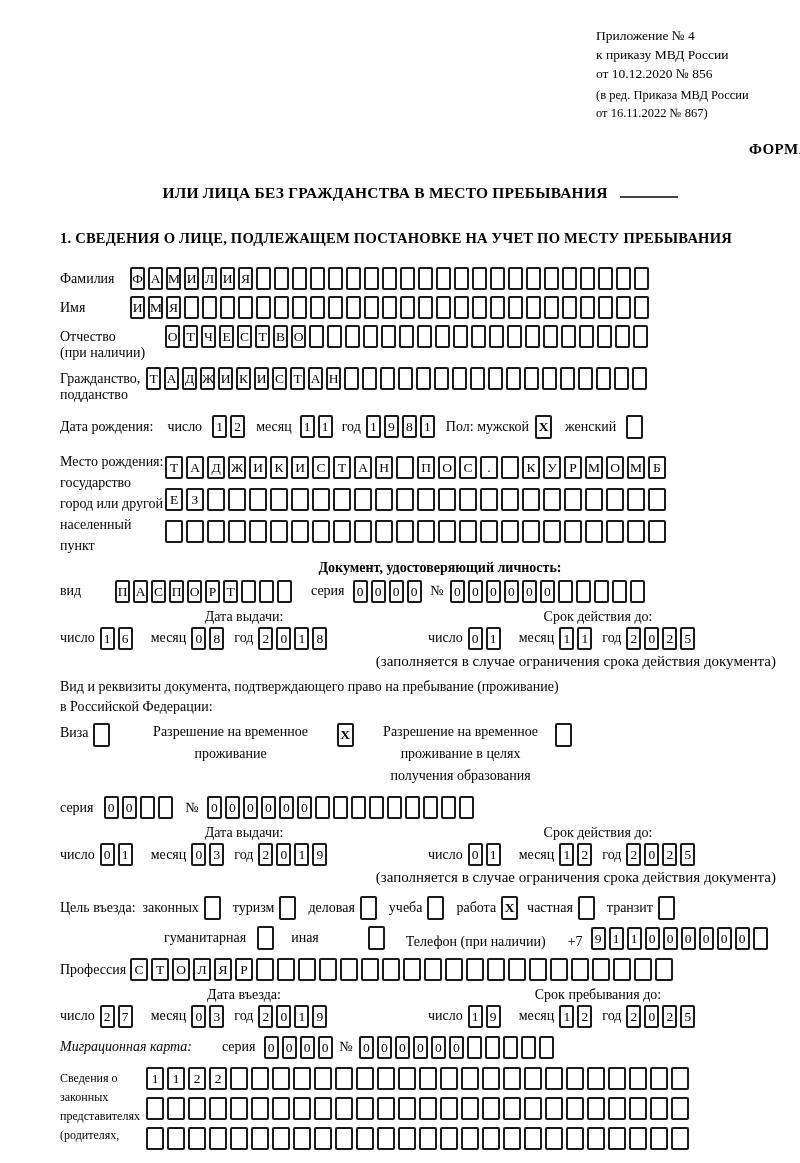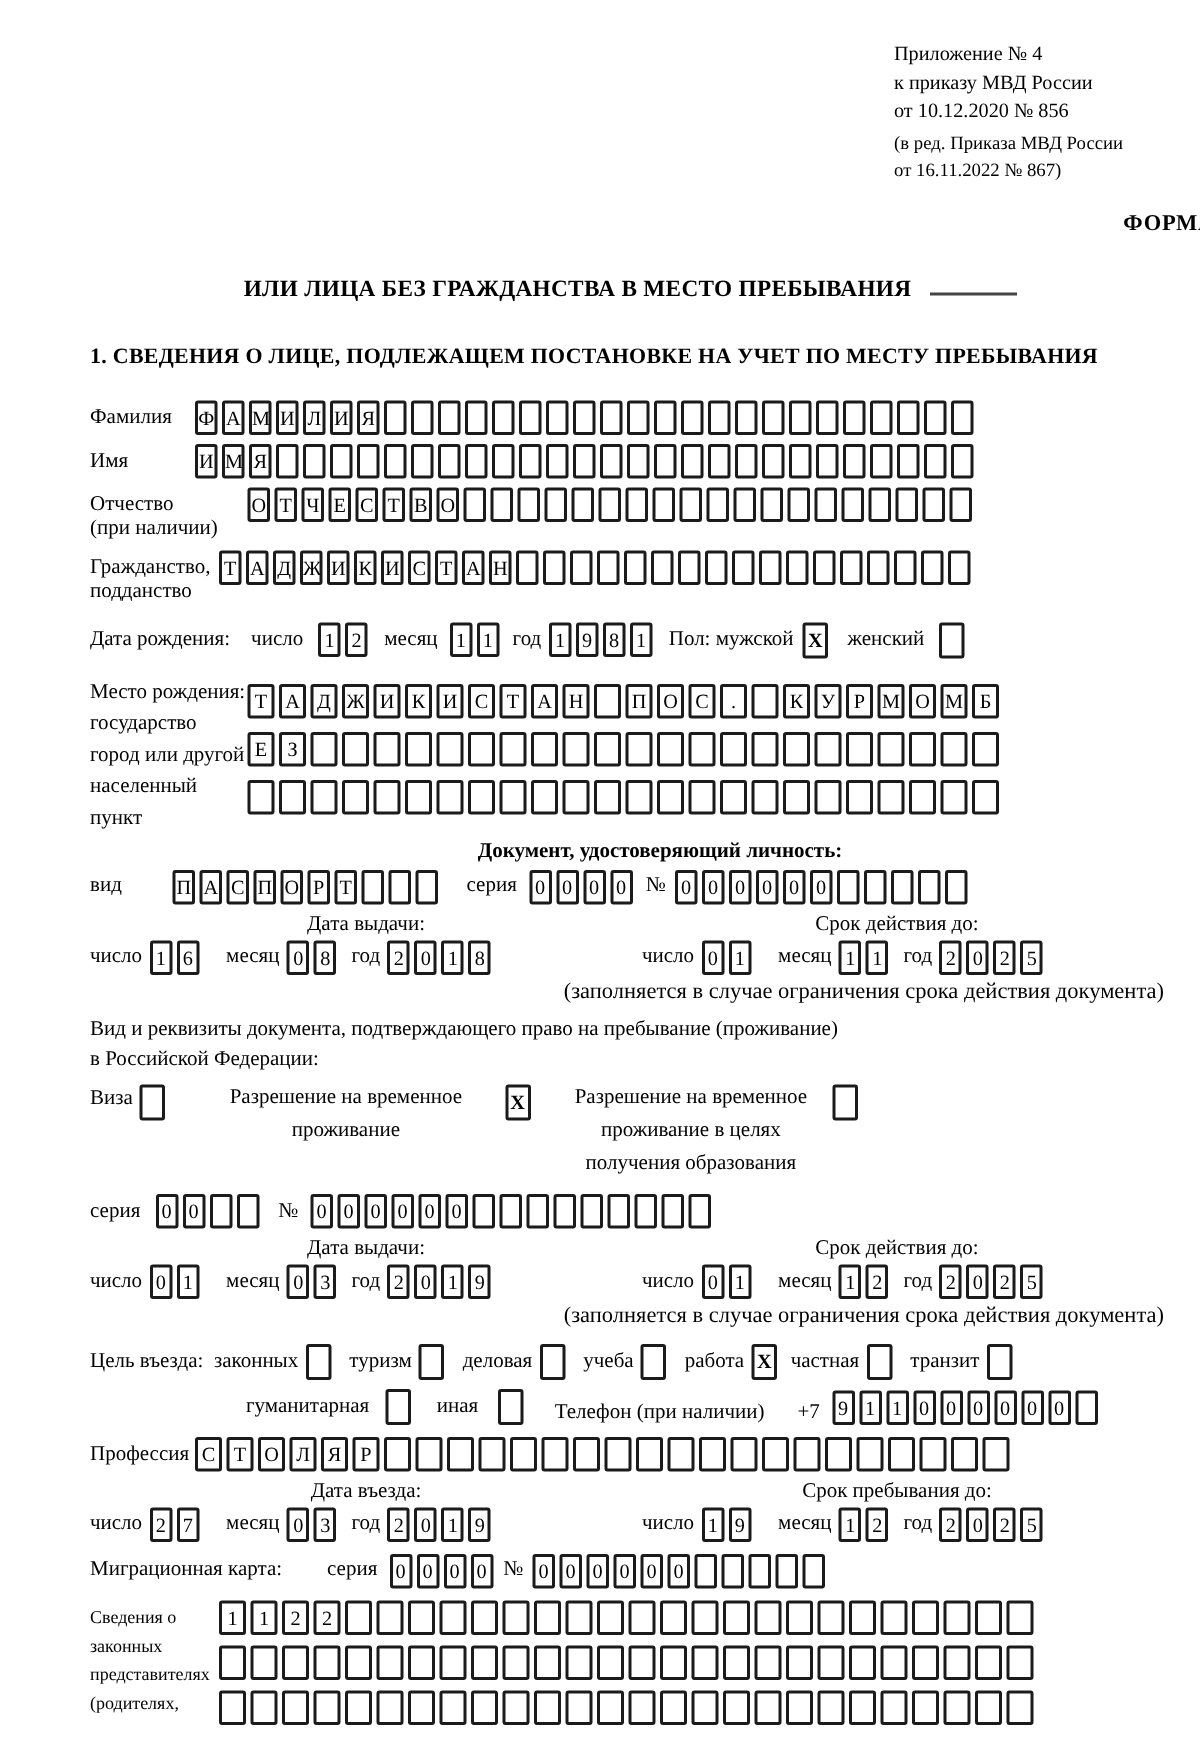--- a/index.html
+++ b/index.html
@@ -266,21 +266,21 @@
       <span class="opt-label">транзит</span>
       <span class="cells checkbox"><span class="cell"></span></span>
     </span>
   </div>
 
   <div class="inline-row mt6" style="margin-left:104px;align-items:flex-end;">
     <span class="opt" style="margin-right:14px;">
       <span class="opt-label">гуманитарная</span>
       <span class="cells checkbox" style="margin-left:6px;"><span class="cell"></span></span>
     </span>
-    <span class="opt" style="margin-right:18px;">
+    <span class="opt" style="margin-right:18px;gap:36px;">
       <span class="opt-label">иная</span>
       <span class="cells checkbox" style="margin-left:8px;"><span class="cell"></span></span>
     </span>
     <span class="sublabel" style="margin-right:22px;">Телефон (при наличии)</span>
     <span class="sublabel" style="margin-right:8px;">+7</span>
     <span class="cells"><span class="cell">9</span><span class="cell">1</span><span class="cell">1</span><span class="cell">0</span><span class="cell">0</span><span class="cell">0</span><span class="cell">0</span><span class="cell">0</span><span class="cell">0</span><span class="cell"></span></span>
   </div>
 
   <div class="row mt8">
     <div class="rlabel w70">Профессия</div>
@@ -306,21 +306,21 @@
         <span class="cells"><span class="cell">1</span><span class="cell">9</span></span>
         <span class="sublabel" style="margin-left:8px;">месяц</span>
         <span class="cells"><span class="cell">1</span><span class="cell">2</span></span>
         <span class="sublabel">год</span>
         <span class="cells"><span class="cell">2</span><span class="cell">0</span><span class="cell">2</span><span class="cell">5</span></span>
       </div>
     </div>
   </div>
 
   <div class="inline-row mt8">
-    <span class="sublabel" style="margin-right:30px;">Миграционная карта:</span>
+    <span class="sublabel" style="margin-right:30px;font-style:italic;">Миграционная карта:</span>
     <span class="sublabel" style="margin-right:8px;">серия</span>
     <span class="cells" style="margin-right:4px;"><span class="cell">0</span><span class="cell">0</span><span class="cell">0</span><span class="cell">0</span></span>
     <span class="sublabel" style="margin-right:6px;">№</span>
     <span class="cells"><span class="cell">0</span><span class="cell">0</span><span class="cell">0</span><span class="cell">0</span><span class="cell">0</span><span class="cell">0</span><span class="cell"></span><span class="cell"></span><span class="cell"></span><span class="cell"></span><span class="cell"></span></span>
   </div>
 
   <div class="row mt6">
     <div class="rlabel w86 rep-label">
       <div>Сведения о</div>
       <div>законных</div>

